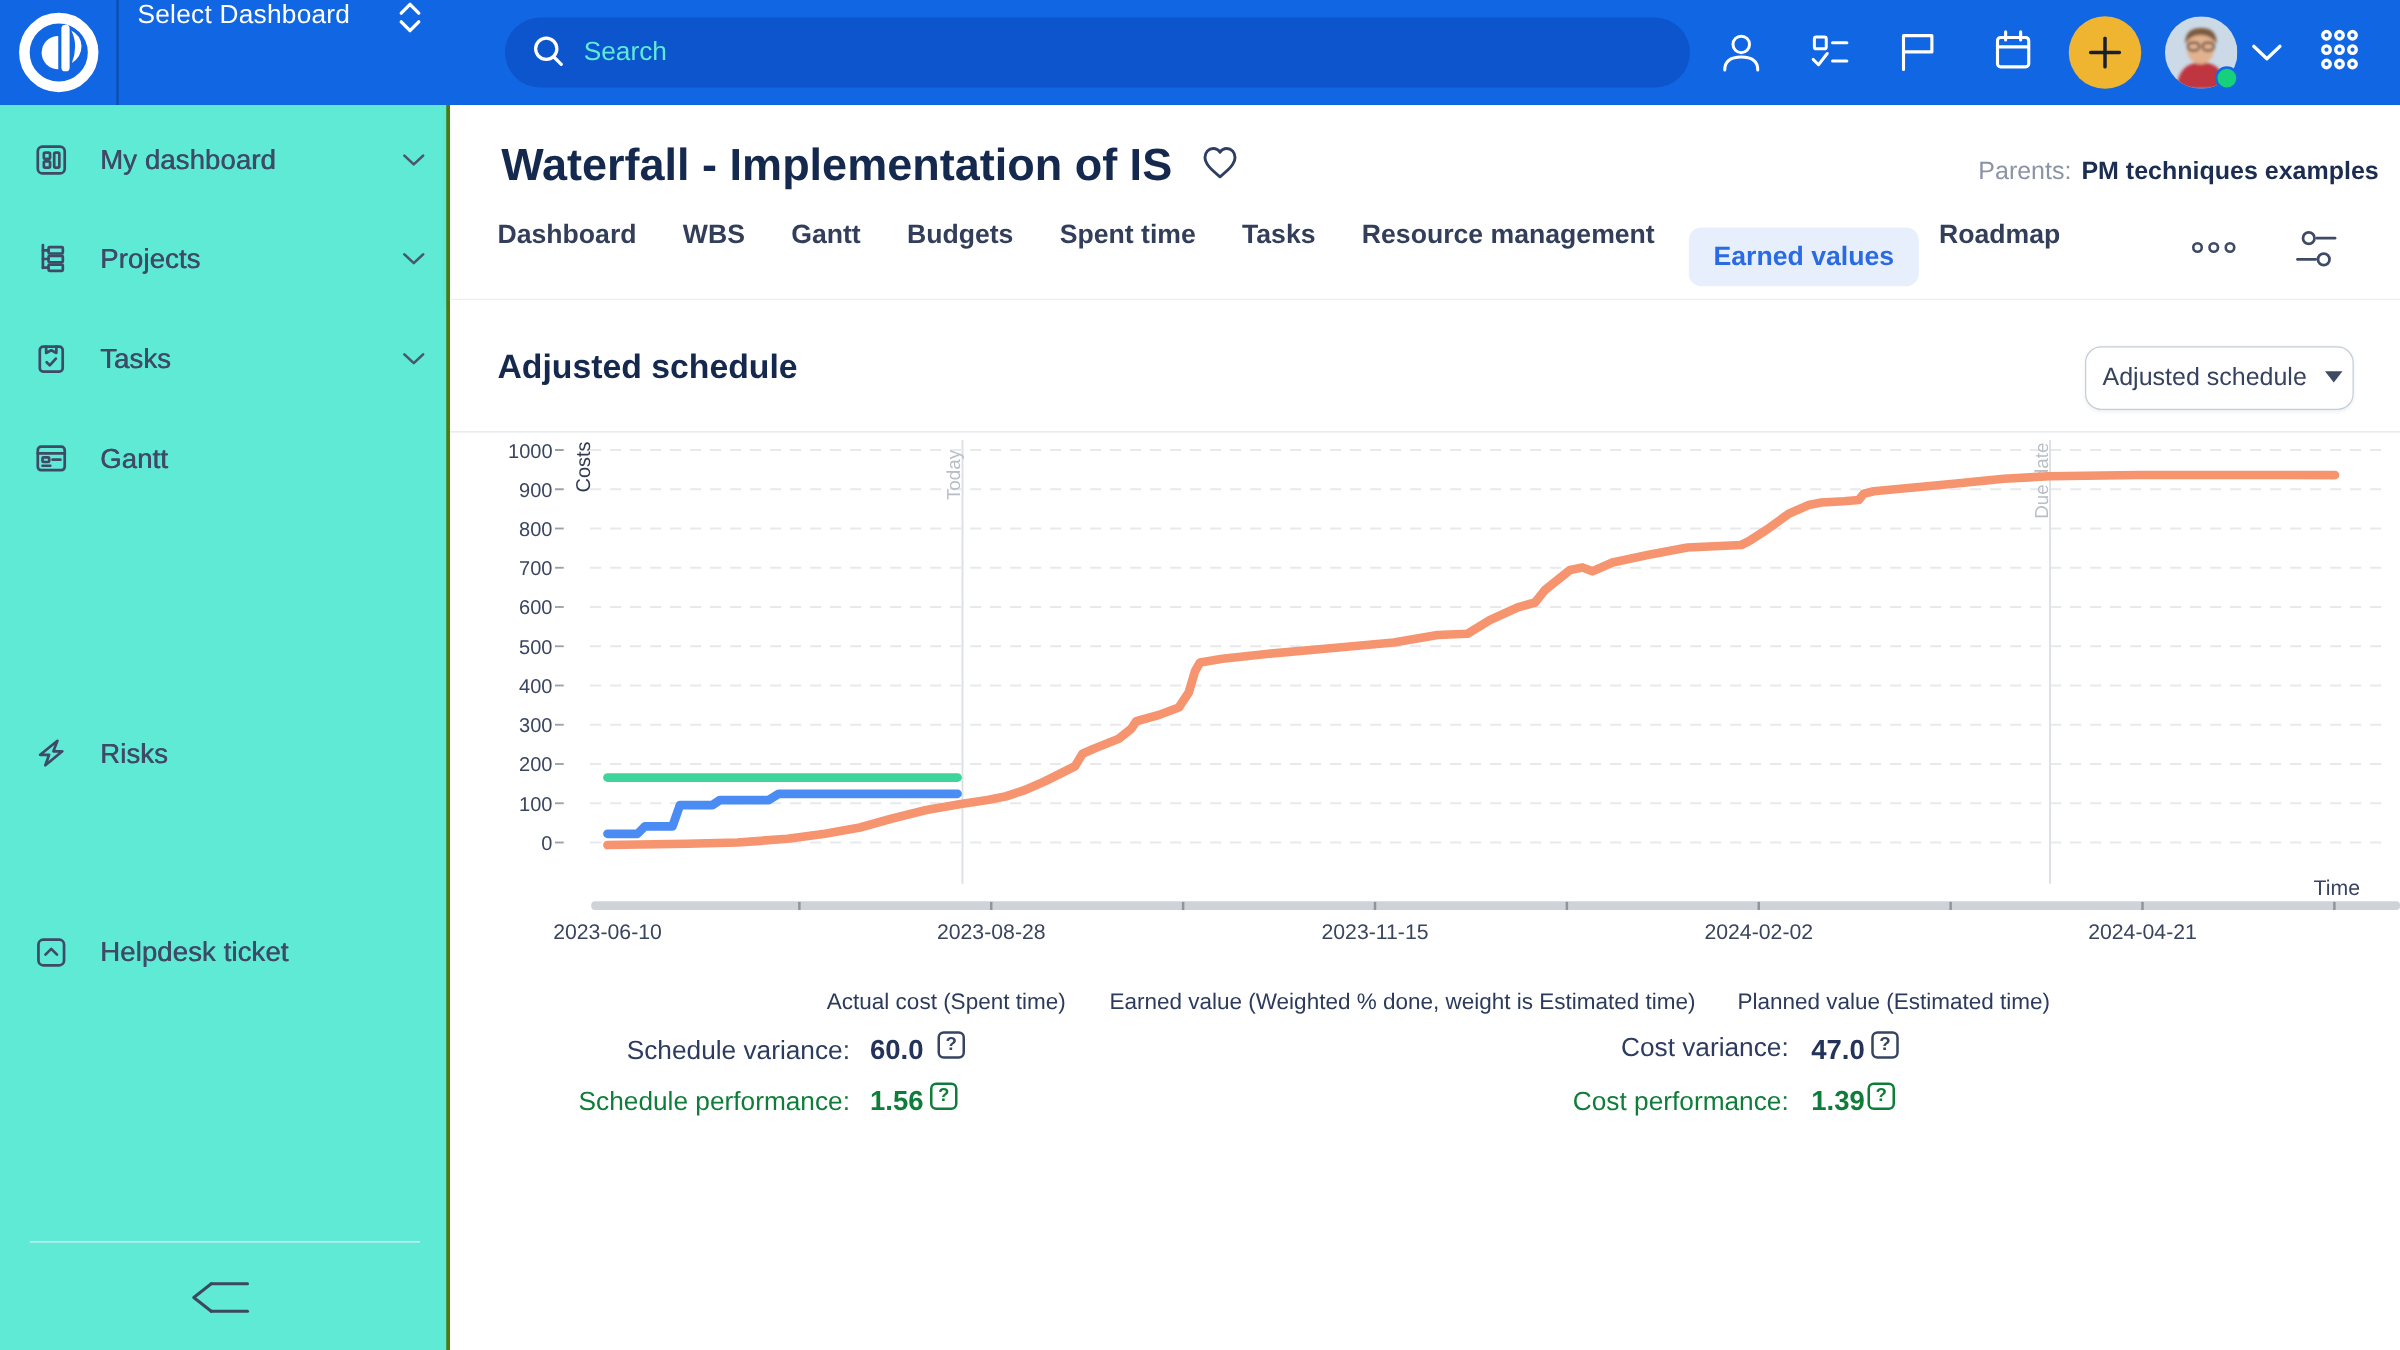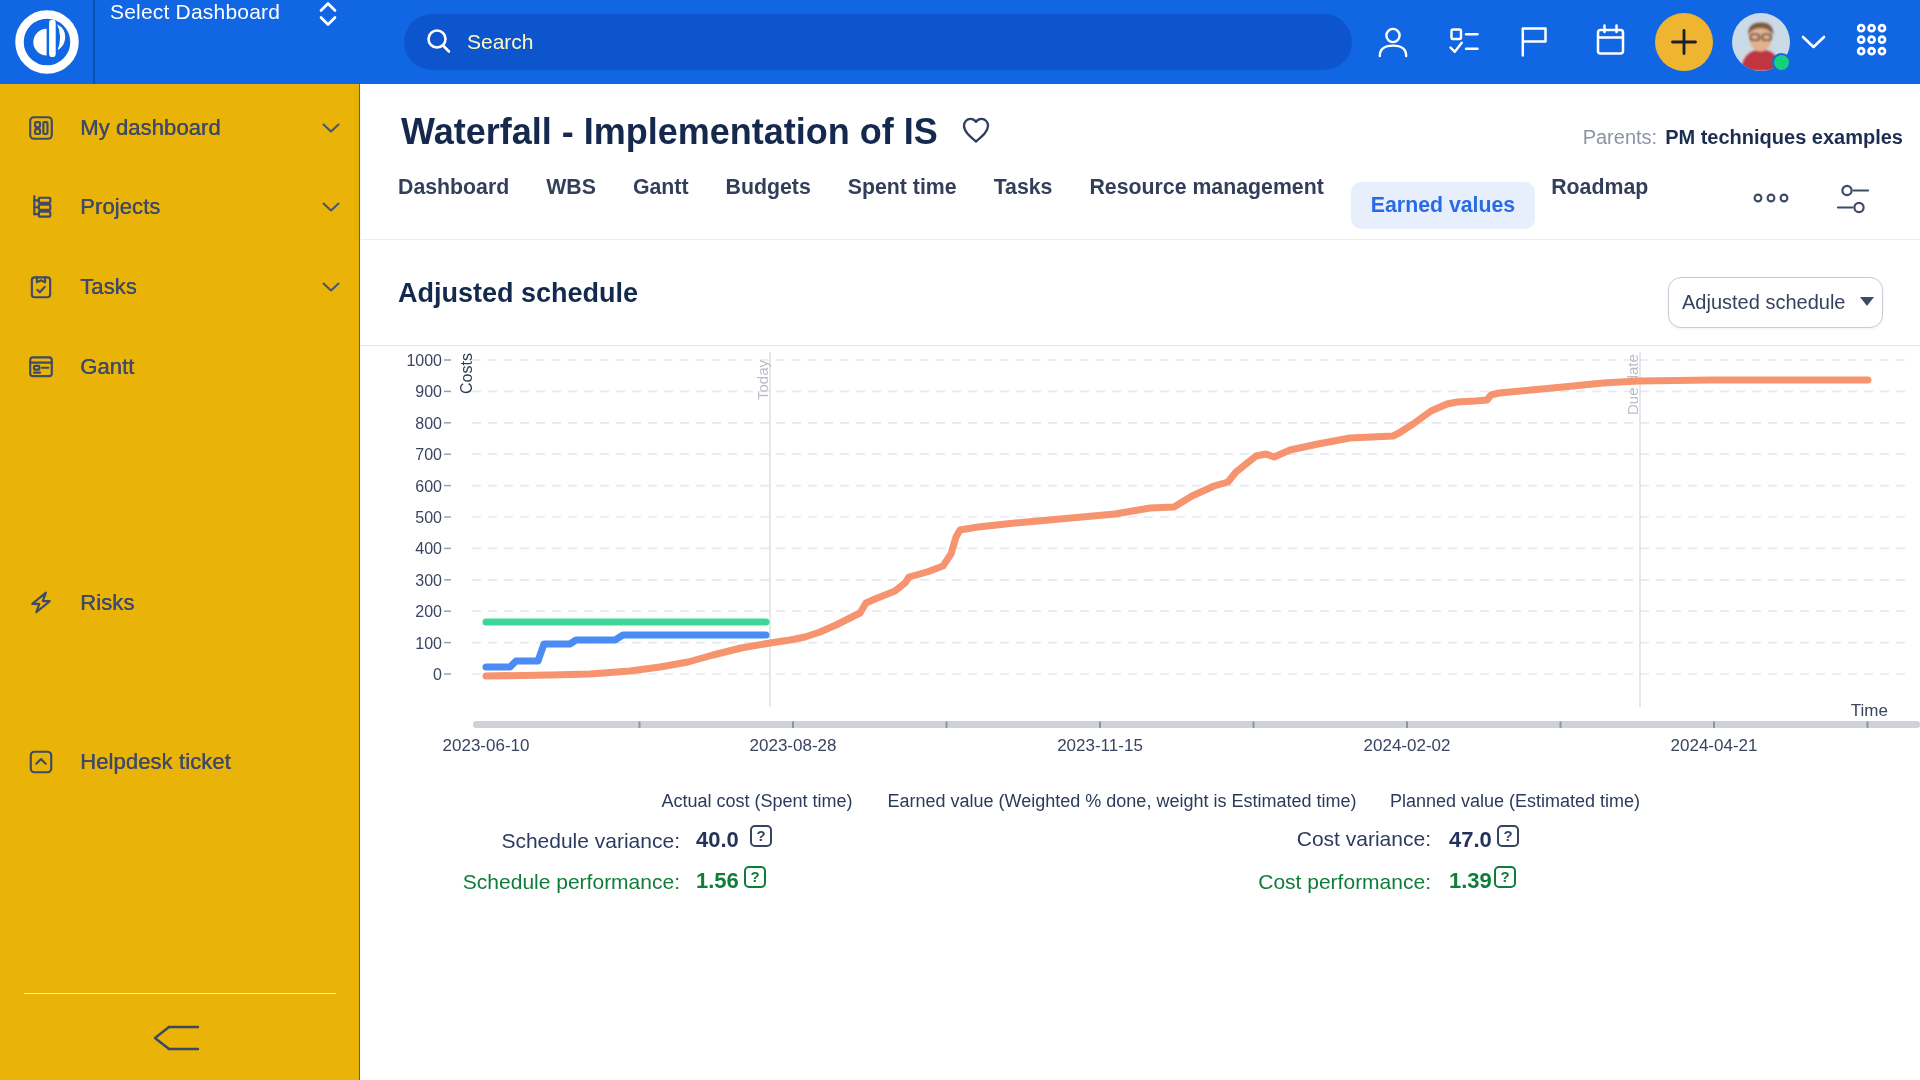--- a/index.html
+++ b/index.html
@@ -6,30 +6,30 @@
 html,body { width:1920px; height:1080px; overflow:hidden; background:#fff;
   font-family:"Liberation Sans", sans-serif; }
 .abs { position:absolute; }
 
 .topbar { position:absolute; left:0; top:0; width:1920px; height:84px; background:#1166e3; }
 .tb-sep { position:absolute; left:93px; top:0; width:1.5px; height:84px; background:rgba(0,0,0,0.22); }
 .seldash { position:absolute; left:110px; top:0; height:84px; display:flex; align-items:flex-start;
   color:#fff; font-size:21px; font-weight:400; letter-spacing:0.2px; }
 .seldash svg { margin-left:39px; }
 .search { position:absolute; left:404px; top:14px; width:948px; height:56px; border-radius:28px;
-  background:#0d55cd; display:flex; align-items:center; color:#fef9c3; font-size:21px; }
+  background:#0d55cd; display:flex; align-items:center; color:#5eead4; font-size:21px; }
 .search svg { margin-left:20px; margin-right:13px; }
 .pluscirc { position:absolute; left:1655px; top:13px; width:58px; height:58px; border-radius:50%;
   background:#efb530; }
 .avatar { position:absolute; left:1732px; top:13px; width:58px; height:58px; border-radius:50%; overflow:hidden; }
 .avdot { position:absolute; left:1772px; top:53px; width:19px; height:19px; border-radius:50%;
   background:#17d07c; border:2.5px solid #1569e0; }
 
-.sidebar { position:absolute; left:0; top:84px; width:360px; height:996px; background:#eab308;
-  border-right:1px solid #4d7c0f; }
+.sidebar { position:absolute; left:0; top:84px; width:360px; height:996px; background:#5eead4;
+  border-right:3px solid #4d7c0f; }
 .sitem { position:absolute; left:0; width:360px; height:52px; }
 .sitem svg.ic { position:absolute; left:27px; top:50%; transform:translateY(-50%); }
 .sitem .lbl { position:absolute; left:80px; top:50%; transform:translateY(-50%);
   font-size:22px; font-weight:400; color:#3e4a66; letter-spacing:0.1px;
   text-shadow:0.45px 0 0 #3e4a66; }
 .sitem svg.chev { position:absolute; left:321px; top:50%; transform:translateY(-50%); }
 .side-div { position:absolute; left:24px; top:909px; width:312px; height:1px; background:#e9edf1; }
 
 .pagehead { position:absolute; left:361px; top:84px; width:1559px; height:156px; background:#fff;
   box-shadow:0 5px 9px rgba(45,62,90,0.09); border-bottom:1px solid #eceef2; }
@@ -316,21 +316,21 @@
 <text x="126" y="406" class="dl" text-anchor="middle">2023-06-10</text>
 <text x="433" y="406" class="dl" text-anchor="middle">2023-08-28</text>
 <text x="740" y="406" class="dl" text-anchor="middle">2023-11-15</text>
 <text x="1047" y="406" class="dl" text-anchor="middle">2024-02-02</text>
 <text x="1354" y="406" class="dl" text-anchor="middle">2024-04-21</text>
 </svg>
 <div class="leg" style="left:757px">Actual cost (Spent time)</div>
 <div class="leg" style="left:1122px">Earned value (Weighted % done, weight is Estimated time)</div>
 <div class="leg" style="left:1515px">Planned value (Estimated time)</div>
 <div class="sv-lab" style="right:1240px;top:829px">Schedule variance:</div>
-<div class="sv-val" style="left:696px;top:827px">40.0</div>
+<div class="sv-val" style="left:696px;top:827px">60.0</div>
 <div class="qbox" style="left:750px;top:825px">?</div>
 <div class="sv-lab" style="right:489px;top:827px">Cost variance:</div>
 <div class="sv-val" style="left:1449px;top:827px">47.0</div>
 <div class="qbox" style="left:1497px;top:825px">?</div>
 <div class="sv-lab green" style="right:1240px;top:870px">Schedule performance:</div>
 <div class="sv-val green" style="left:696px;top:868px">1.56</div>
 <div class="qbox green" style="left:744px;top:866px">?</div>
 <div class="sv-lab green" style="right:489px;top:870px">Cost performance:</div>
 <div class="sv-val green" style="left:1449px;top:868px">1.39</div>
 <div class="qbox green" style="left:1494px;top:866px">?</div>

